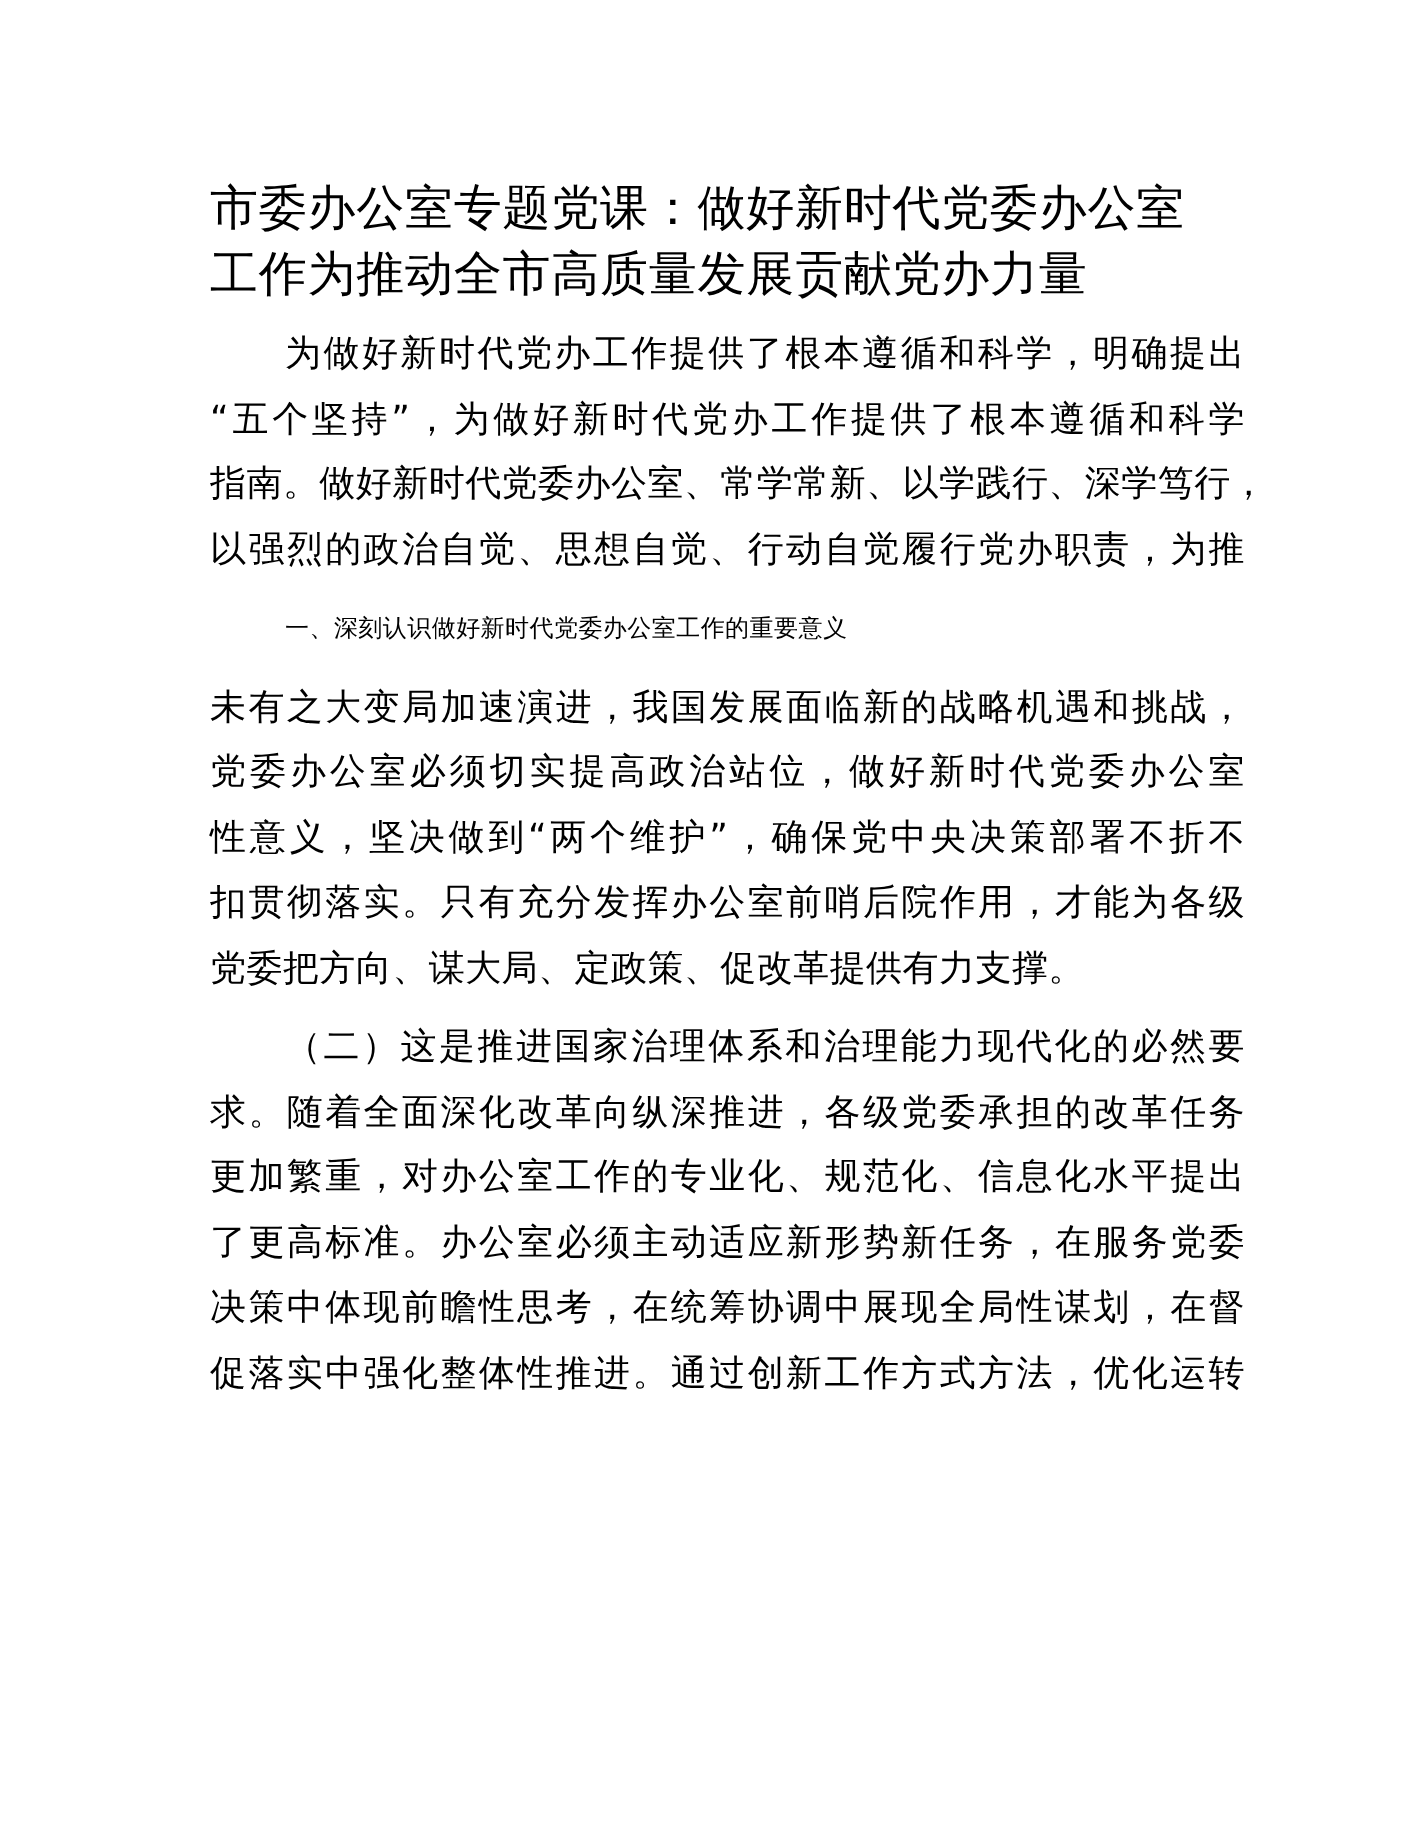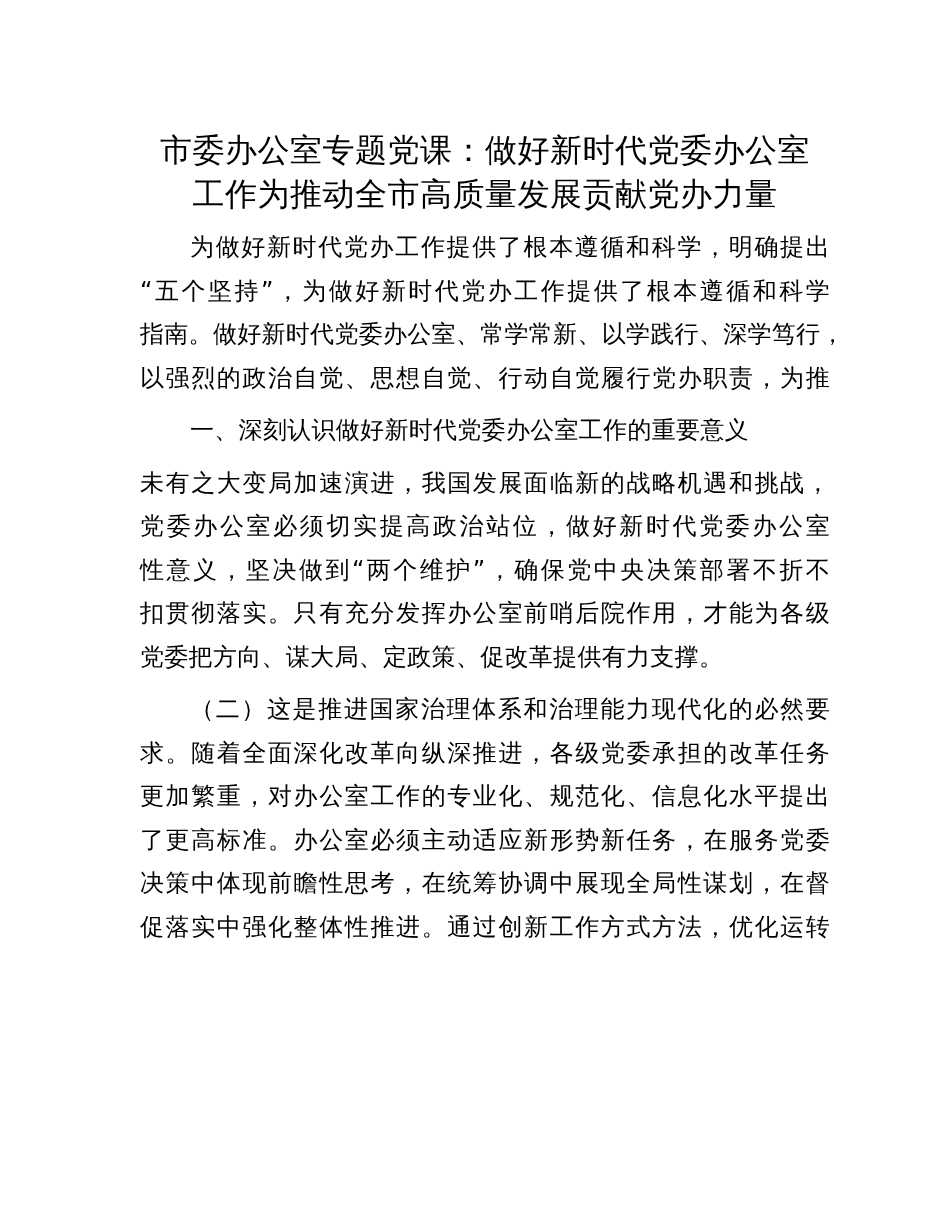--- a/index.html
+++ b/index.html
@@ -15,24 +15,23 @@
       color: #000000;
       font-family: "DejaVu Sans", "Liberation Sans", sans-serif;
     }
     .page {
       position: absolute;
       left: 140px;
       top: 112px;
       width: 690px;
     }
     .title {
-      text-align: center;
       font-size: 32px;
       line-height: 44px;
-      margin: 16px 0 10px 0;
+      margin: 4px 0 10px 0;
       font-weight: normal;
       letter-spacing: 0.5px;
     }
     .title-line {
       display: block;
       white-space: nowrap;
     }
     .para {
       font-size: 24px;
       line-height: 43.5px;
@@ -48,21 +47,21 @@
       text-align-last: justify;
     }
     .line.last {
       text-align-last: left;
     }
     .line.indent {
       padding-left: 50px;
     }
     .para .line { text-indent: 0; }
     .heading {
-      font-size: 24px;
+      font-size: 16px;
       line-height: 43.5px;
       margin: 0 0 9px 0;
       padding-left: 50px;
       white-space: nowrap;
       letter-spacing: 0.3px;
     }
   </style>
 </head>
 <body>
 

